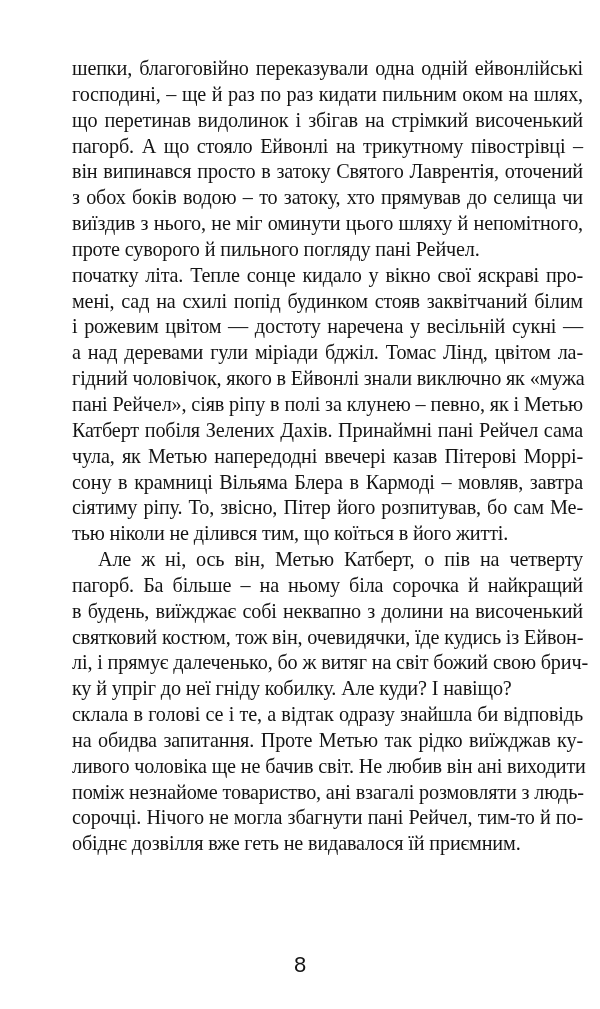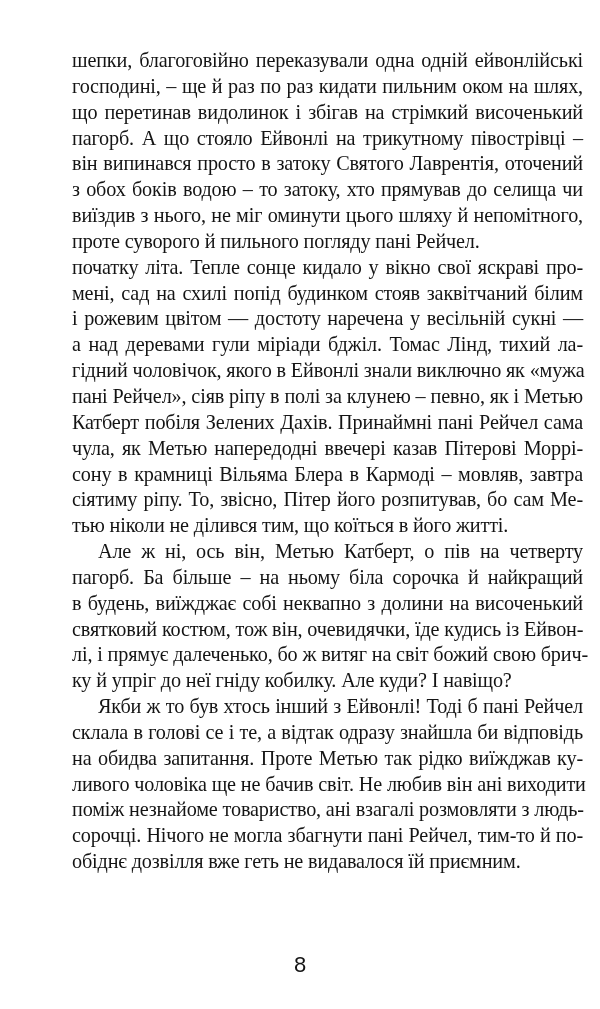--- a/index.html
+++ b/index.html
@@ -1,20 +1,20 @@
 <!DOCTYPE html>
 <html><head>
 <meta charset="utf-8">
 <style>
   html, body { margin: 0; padding: 0; background: #ffffff; }
   body { width: 600px; height: 1009px; position: relative; overflow: hidden; }
   .page {
     position: absolute;
     left: 72px;
-    top: 48px;
+    top: 56px;
     width: 511px;
     font-family: "Liberation Serif", serif;
     font-size: 20.2px;
     line-height: 25.85px;
     color: #141414;
     letter-spacing: -0.15px;
   }
   .line {
     display: block;
     white-space: nowrap;
@@ -45,39 +45,38 @@
     <span class="line">пагорб. А що стояло Ейвонлі на трикутному півострівці –</span>
     <span class="line">він випинався просто в затоку Святого Лаврентія, оточений</span>
     <span class="line">з обох боків водою – то затоку, хто прямував до селища чи</span>
     <span class="line">виїздив з нього, не міг оминути цього шляху й непомітного,</span>
     <span class="line last">проте суворого й пильного погляду пані Рейчел.</span>
   </div>
   <div>
     <span class="line">початку літа. Тепле сонце кидало у вікно свої яскраві про-</span>
     <span class="line">мені, сад на схилі попід будинком стояв заквітчаний білим</span>
     <span class="line">і рожевим цвітом — достоту наречена у весільній сукні —</span>
-    <span class="line">а над деревами гули міріади бджіл. Томас Лінд, тихий ла-</span>
+    <span class="line">а над деревами гули міріади бджіл. Томас Лінд, цвітом ла-</span>
     <span class="line">гідний чоловічок, якого в Ейвонлі знали виключно як «мужа</span>
     <span class="line">пані Рейчел», сіяв ріпу в полі за клунею – певно, як і Метью</span>
     <span class="line">Катберт побіля Зелених Дахів. Принаймні пані Рейчел сама</span>
     <span class="line">чула, як Метью напередодні ввечері казав Пітерові Моррі-</span>
     <span class="line">сону в крамниці Вільяма Блера в Кармоді – мовляв, завтра</span>
     <span class="line">сіятиму ріпу. То, звісно, Пітер його розпитував, бо сам Ме-</span>
     <span class="line last">тью ніколи не ділився тим, що коїться в його житті.</span>
   </div>
   <div>
     <span class="line indent">Але ж ні, ось він, Метью Катберт, о пів на четверту</span>
     <span class="line">пагорб. Ба більше – на ньому біла сорочка й найкращий</span>
     <span class="line">в будень, виїжджає собі неквапно з долини на височенький</span>
     <span class="line">святковий костюм, тож він, очевидячки, їде кудись із Ейвон-</span>
     <span class="line">лі, і прямує далеченько, бо ж витяг на світ божий свою брич-</span>
     <span class="line last">ку й упріг до неї гніду кобилку. Але куди? І навіщо?</span>
   </div>
   <div>
-    <span class="line indent">Якби ж то був хтось інший з Ейвонлі! Тоді б пані Рейчел</span>
     <span class="line">склала в голові се і те, а відтак одразу знайшла би відповідь</span>
     <span class="line">на обидва запитання. Проте Метью так рідко виїжджав ку-</span>
     <span class="line">ливого чоловіка ще не бачив світ. Не любив він ані виходити</span>
     <span class="line">поміж незнайоме товариство, ані взагалі розмовляти з людь-</span>
     <span class="line">сорочці. Нічого не могла збагнути пані Рейчел, тим-то й по-</span>
     <span class="line last">обіднє дозвілля вже геть не видавалося їй приємним.</span>
   </div>
 </div>
 
 <div class="page-number">8</div>

